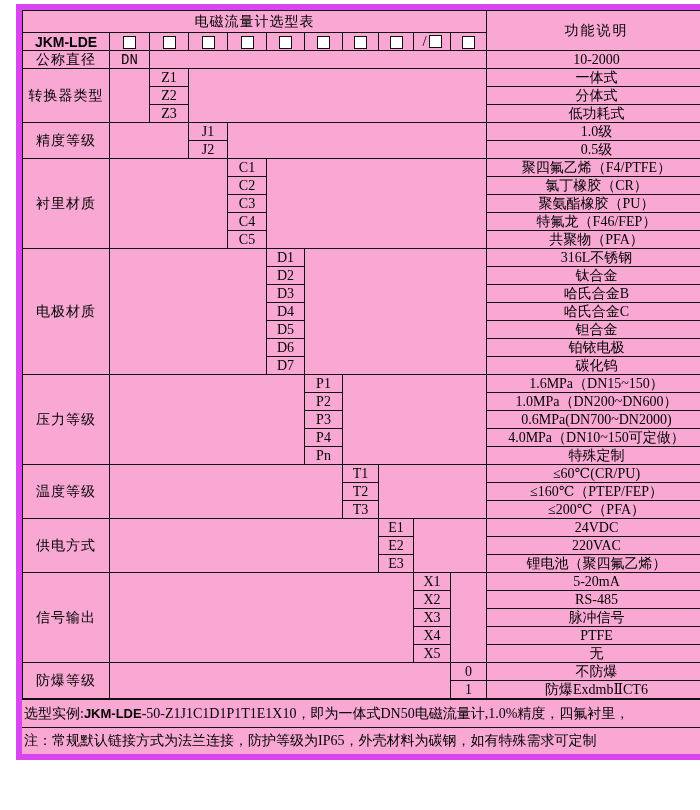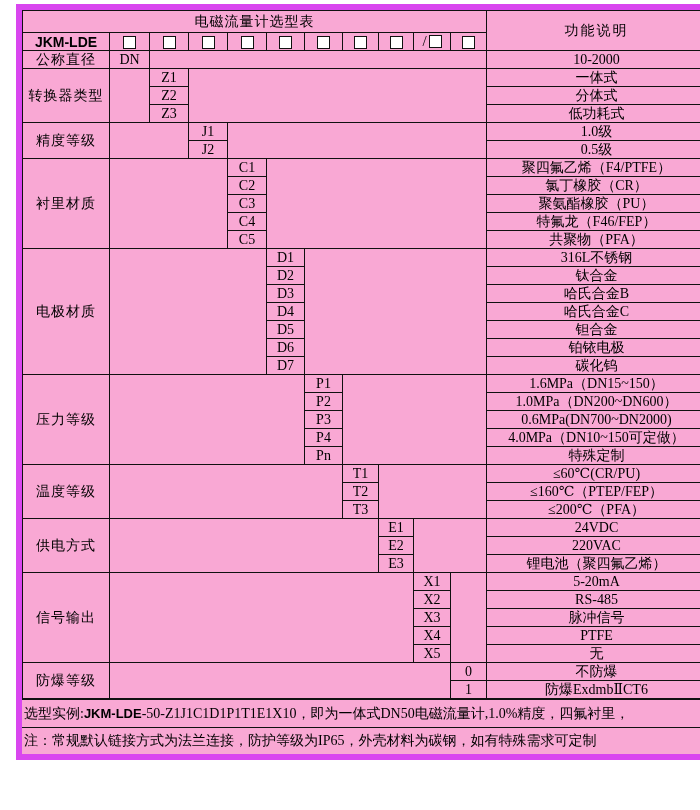--- a/index.html
+++ b/index.html
@@ -23,21 +23,21 @@
     overflow:hidden;white-space:nowrap;
   }
   tr.rw{height:18px;}
   tr.r-title{height:22px;}
   td.title-cell{font-size:15px;letter-spacing:1px;}
   td.func-head{font-size:15px;letter-spacing:2px;font-family:Liberation Mono, monospace;}
   td.model-cell{
     font-family:"Liberation Sans","DejaVu Sans",sans-serif;
     font-weight:bold;font-size:13px;
   }
-  td.dn-cell{text-align:left;padding-left:2px;}
+  td.dn-cell{text-align:left;padding-left:2px;font-family:Liberation Mono, monospace;}
   td.label-cell{letter-spacing:1px;font-family:Liberation Serif, serif;}
   .cbx{
     display:inline-block;width:11px;height:11px;
     border:1.5px solid #111;vertical-align:middle;background:#fff;
   }
   .slash{display:inline-block;font-size:15px;margin-right:2px;vertical-align:middle;}
   .foot-example{
     border-top:1px solid #111;
     font-size:14px;line-height:20px;
     padding:4px 2px 3px 2px;text-align:left;

